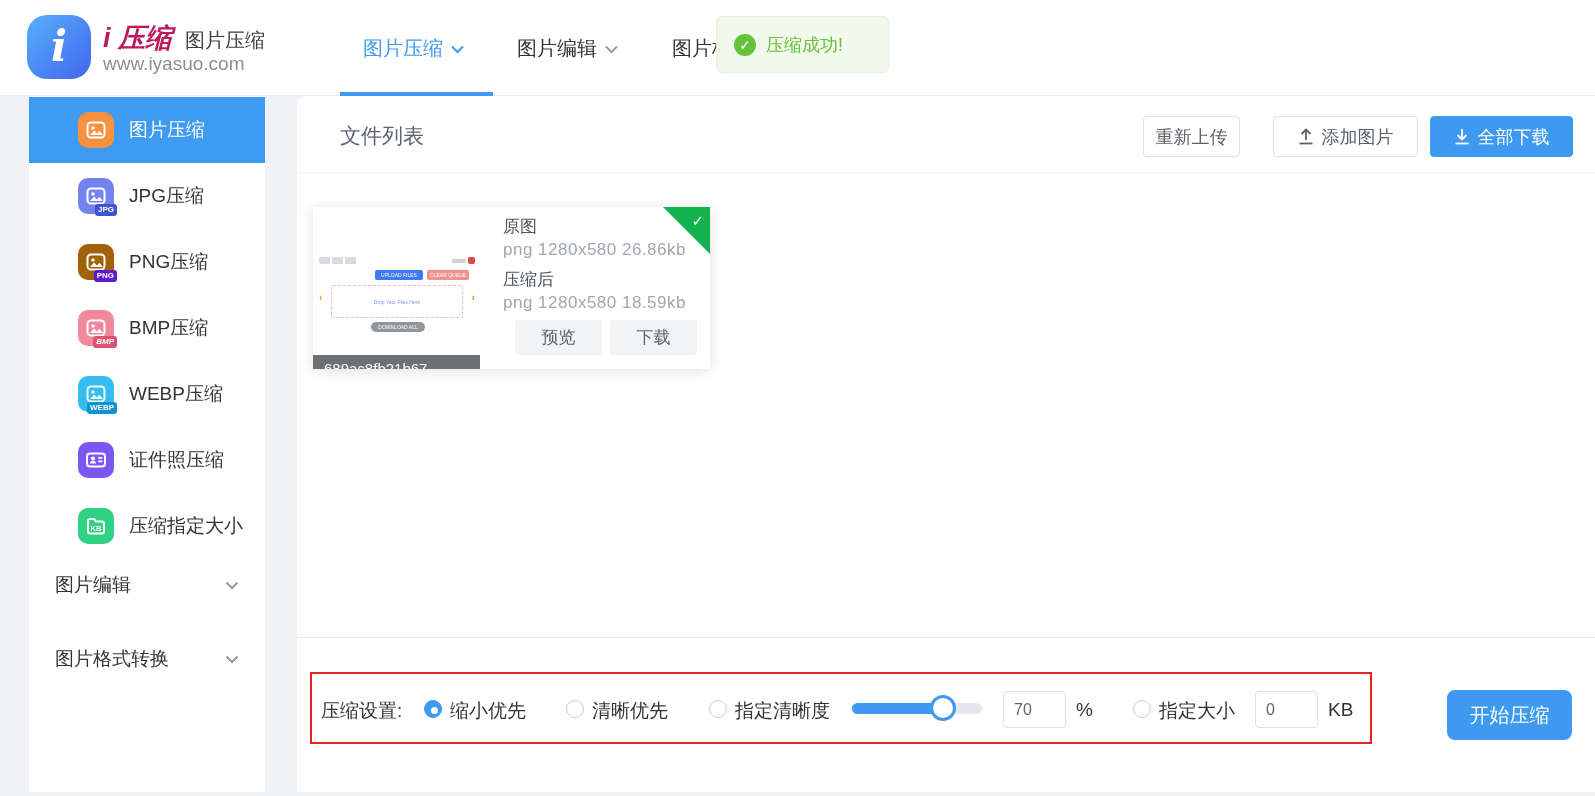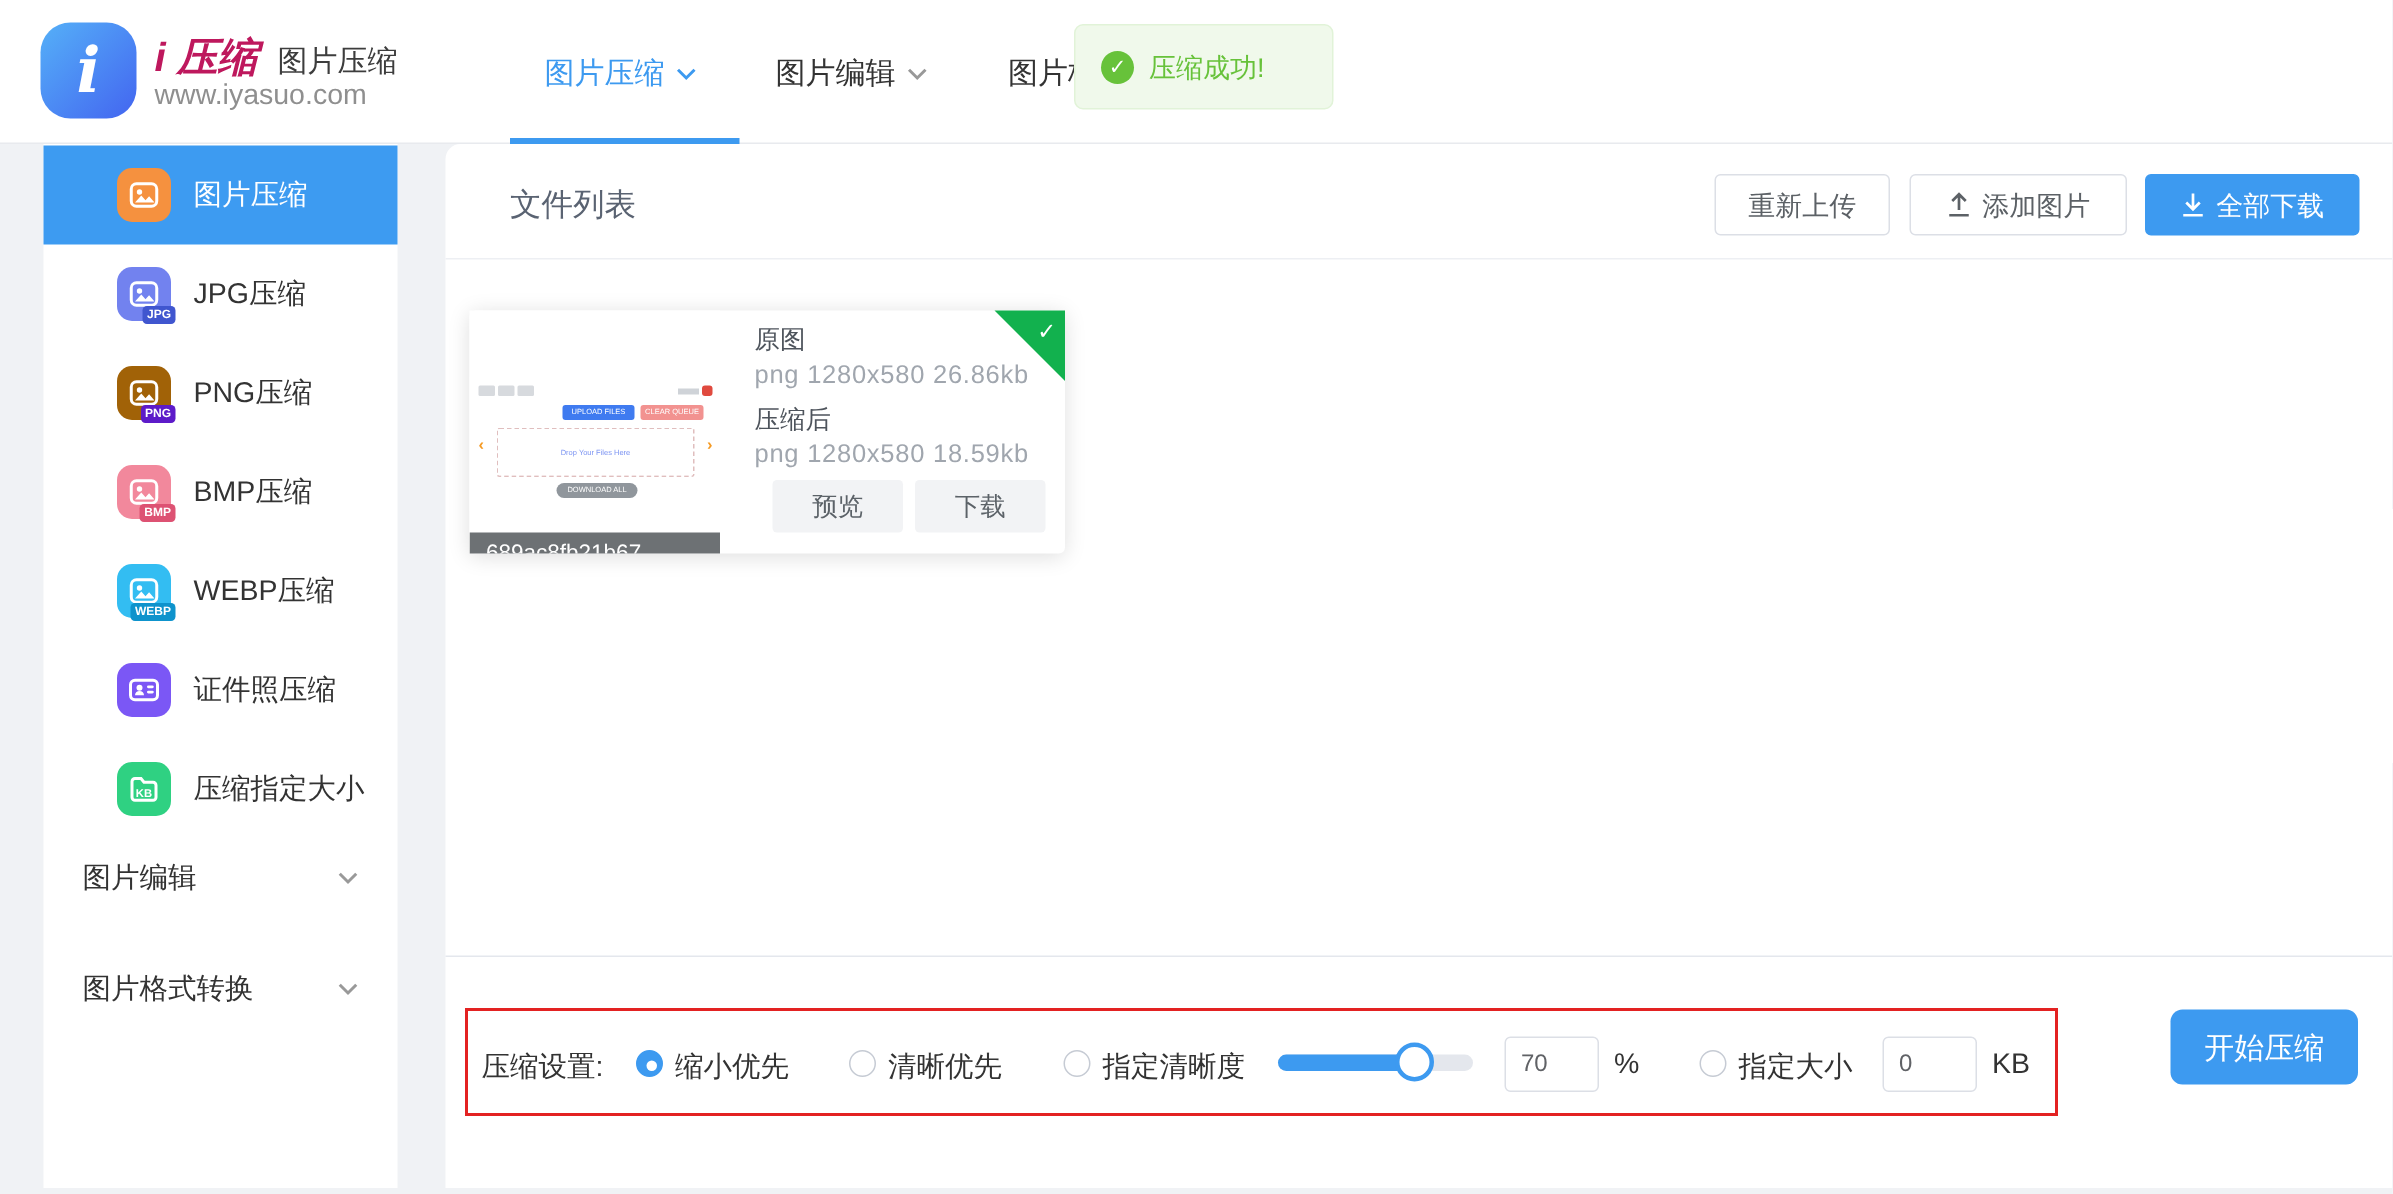--- a/index.html
+++ b/index.html
@@ -55,21 +55,21 @@
   .main { position:absolute; left:297px; top:96px; width:1298px; height:696px; background:#fff;
           border-top-left-radius:10px; }
   .page-title { position:absolute; left:340px; top:122px; font-size:21px; color:#5a6372; }
   .divider-1 { position:absolute; left:297px; top:172px; width:1298px; height:1px; background:#edeff3; }
   .divider-2 { position:absolute; left:297px; top:637px; width:1298px; height:1px; background:#e4e7ed; }
 
   .btn { display:flex; align-items:center; justify-content:center; gap:8px; border-radius:4px;
          font-size:18px; cursor:pointer; }
   .btn-plain { background:#fff; border:1px solid #dcdfe6; color:#5c6166; }
   .btn-primary { background:#3d9af0; border:1px solid #3d9af0; color:#fff; }
-  .btn-reupload { position:absolute; left:1143px; top:116px; width:117px; height:41px; }
+  .btn-reupload { position:absolute; left:1143px; top:116px; width:97px; height:41px; }
   .btn-add     { position:absolute; left:1273px; top:116px; width:145px; height:41px; }
   .btn-downall { position:absolute; left:1430px; top:116px; width:143px; height:41px; }
 
   
   .card { position:absolute; left:313px; top:207px; width:397px; height:162px; background:#fff;
           border-radius:4px; box-shadow:0 2px 14px rgba(0,0,0,0.13); }
   .thumb { position:absolute; left:0; top:0; width:167px; height:162px; background:#fff; overflow:hidden; }
   .mock { position:absolute; left:0; top:44px; width:167px; height:90px; background:#fff; font-size:5px; }
   .mock-tabs { position:absolute; left:6px; top:6px; display:flex; gap:2px; }
   .mock-tab { width:11px; height:7px; background:#d7dade; border-radius:1px; }
@@ -109,21 +109,21 @@
   .radio-label { position:absolute; top:698px; font-size:19px; color:#333; white-space:nowrap; }
   .slider-track { position:absolute; left:852px; top:703px; width:130px; height:11px; border-radius:6px;
                   background:#e4e7ed; cursor:pointer; }
   .slider-fill { position:absolute; left:0; top:0; height:11px; border-radius:6px; background:#3d9af0; }
   .slider-thumb { position:absolute; top:-8px; width:26px; height:26px; border-radius:50%; background:#fff;
                   border:3px solid #3d9af0; cursor:grab; }
   .set-input { position:absolute; top:691px; width:63px; height:37px; border:1px solid #dcdfe6;
                border-radius:4px; font-size:16px; color:#606266; padding-left:10px;
                font-family:"Liberation Sans","DejaVu Sans",sans-serif; outline:none; }
   .set-unit { position:absolute; top:699px; font-size:19px; color:#333; }
-  .btn-start { position:absolute; left:1447px; top:673px; width:125px; height:50px; background:#3d9af0;
+  .btn-start { position:absolute; left:1447px; top:690px; width:125px; height:50px; background:#3d9af0;
                border-radius:8px; color:#fff; font-size:20px; display:flex; align-items:center;
                justify-content:center; cursor:pointer; }
 
   .bottom-strip { position:absolute; left:0; top:792px; width:1595px; height:4px; background:#f0f2f5; }
   .chev { stroke:#999; stroke-width:2; fill:none; }
   .nav-item.active .chev { stroke:#3d9af0; }
 </style>
 </head>
 <body>
 
@@ -198,21 +198,21 @@
       </span>
       <span class="side-label">PNG压缩</span>
     </div>
     <div class="side-item" style="top:199px">
       <span class="side-icon" style="background: rgb(242, 136, 156);">
         <svg width="20" height="20" viewBox="0 0 20 20">
             <rect x="1.5" y="2.5" width="17" height="15" rx="3.5" fill="none" stroke="#fff" stroke-width="2"></rect>
             <circle cx="7" cy="8" r="1.8" fill="#fff"></circle>
             <path d="M4 15 l4.2-4.6 2.8 3.1 2.4-2.7 3.6 4.2z" fill="#fff"></path>
           </svg>
-        <span class="fmt-badge" style="background: rgb(221, 82, 115);">BMP</span>
+        <span class="fmt-badge" style="background: rgb(221, 82, 115); font-style: italic;">BMP</span>
       </span>
       <span class="side-label">BMP压缩</span>
     </div>
     <div class="side-item" style="top:265px">
       <span class="side-icon" style="background: rgb(51, 189, 242);">
         <svg width="20" height="20" viewBox="0 0 20 20">
             <rect x="1.5" y="2.5" width="17" height="15" rx="3.5" fill="none" stroke="#fff" stroke-width="2"></rect>
             <circle cx="7" cy="8" r="1.8" fill="#fff"></circle>
             <path d="M4 15 l4.2-4.6 2.8 3.1 2.4-2.7 3.6 4.2z" fill="#fff"></path>
           </svg>

